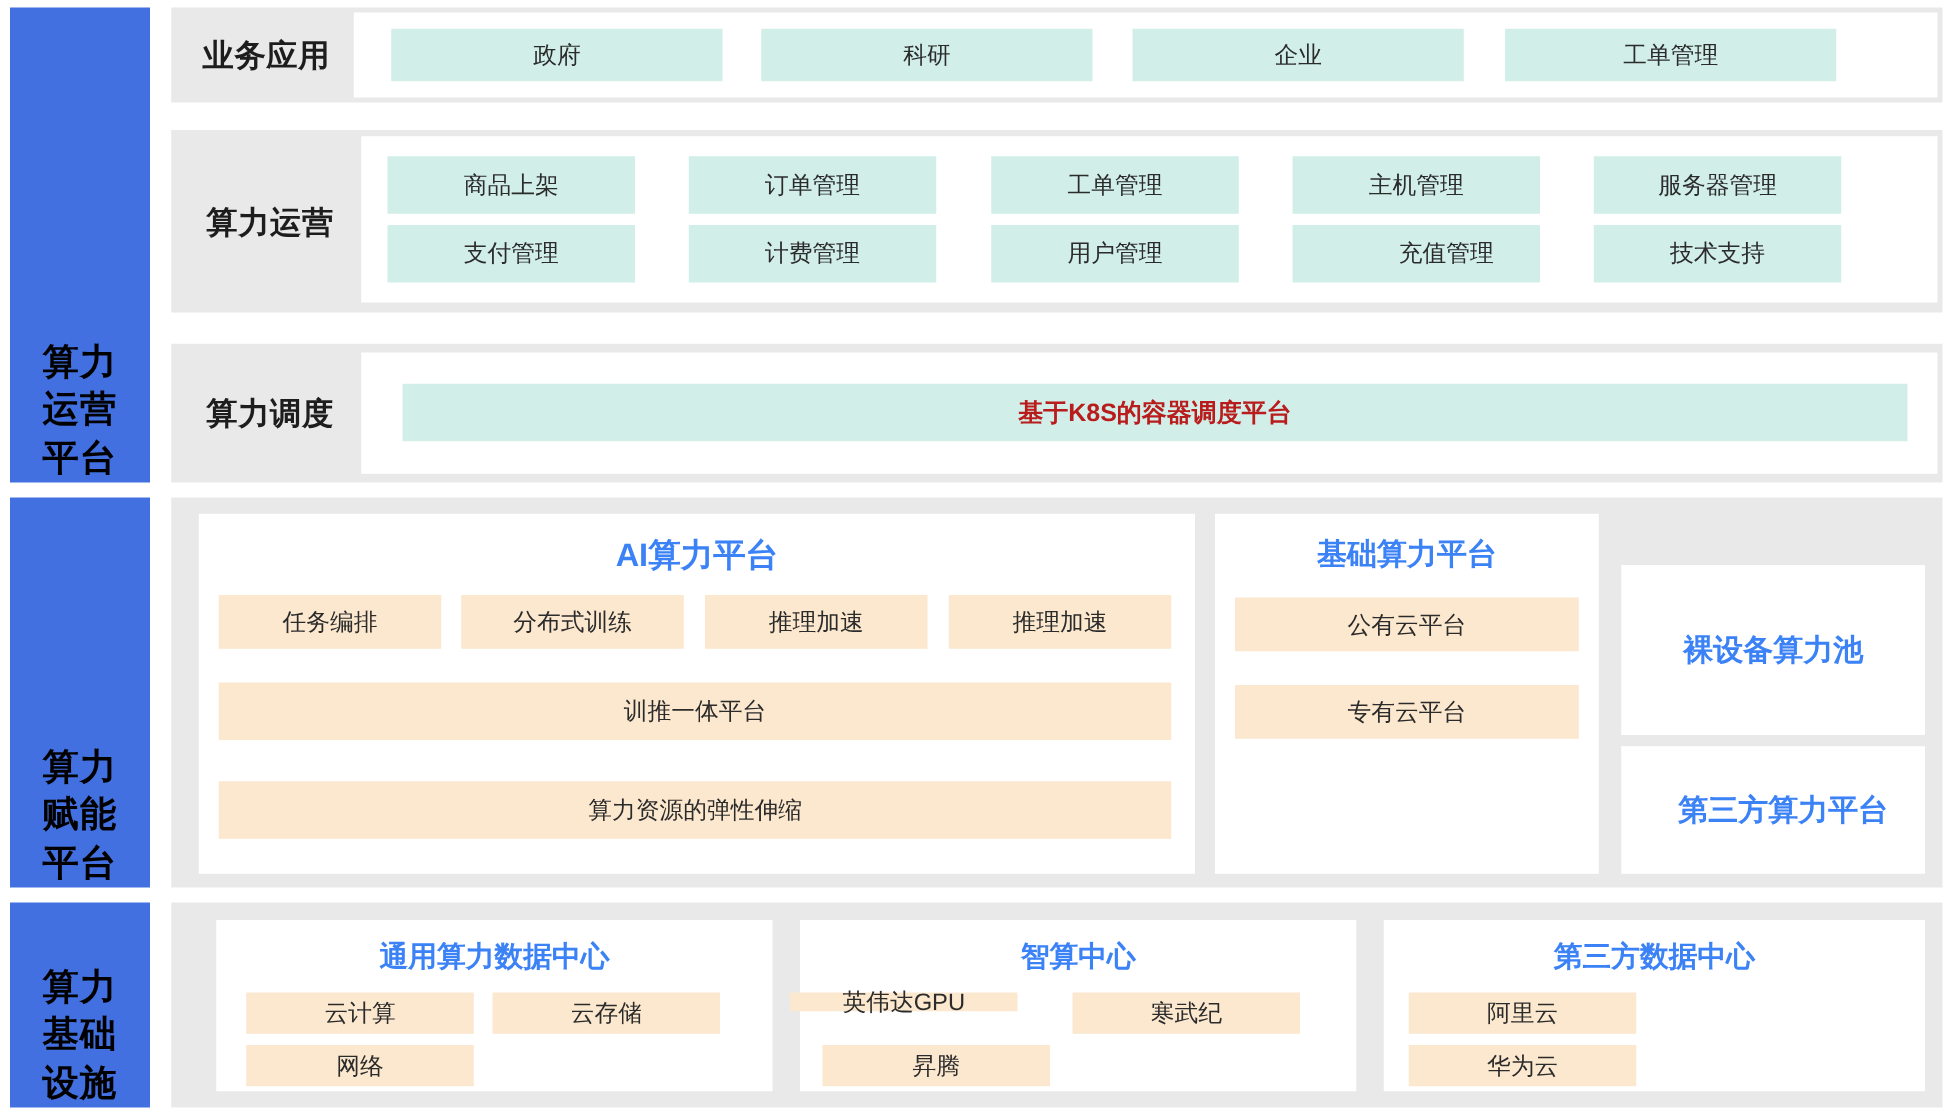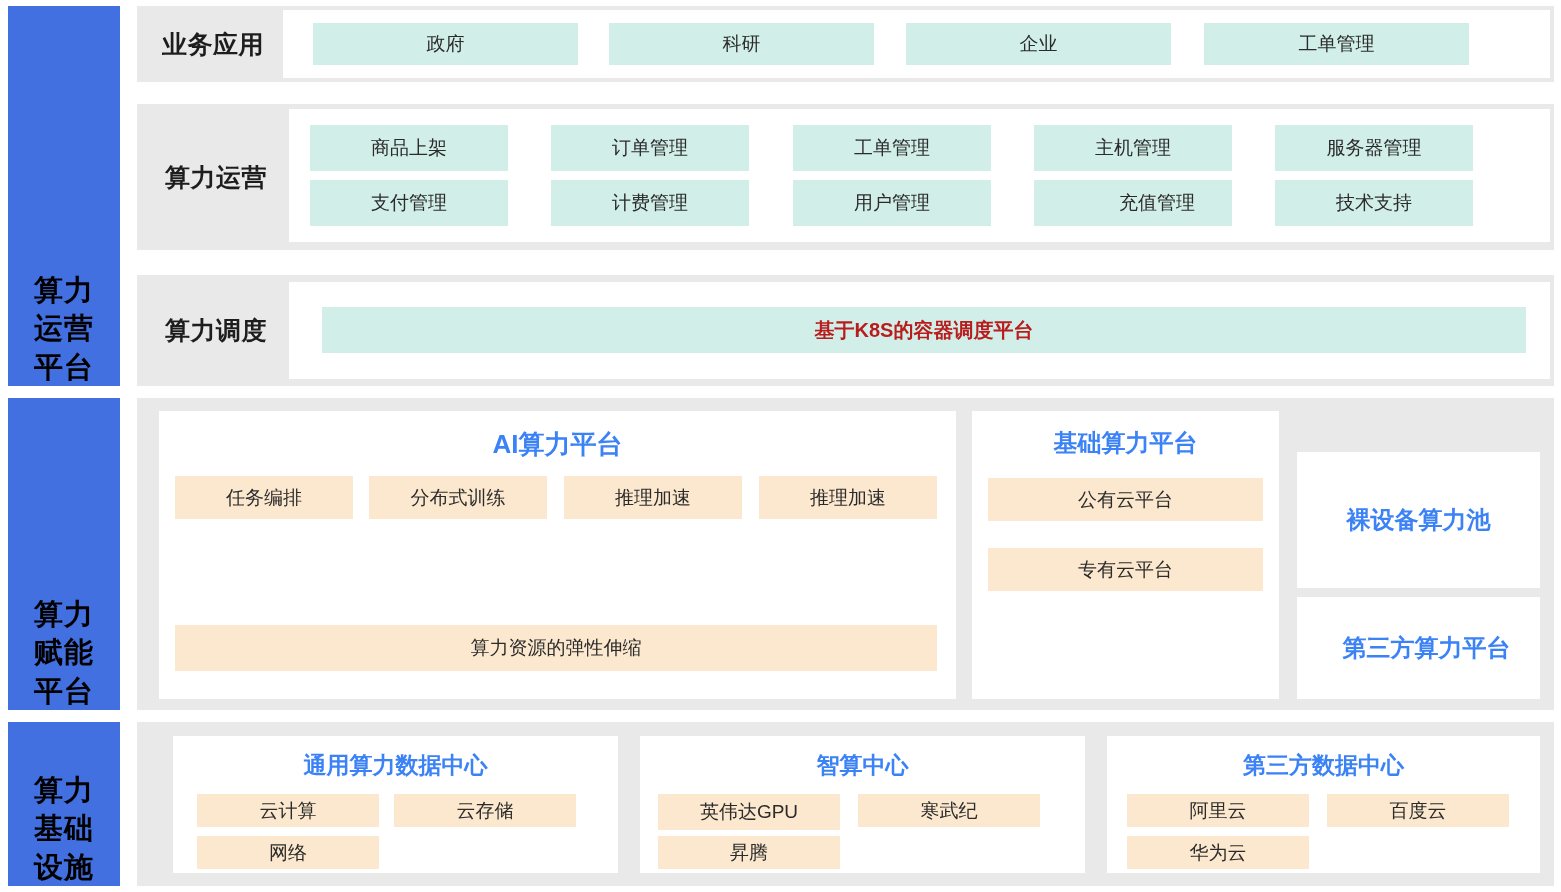--- a/index.html
+++ b/index.html
@@ -122,20 +122,21 @@
   <div class="band" style="left:137px; top:398px; width:1417px; height:312px;"></div>
 
   <div class="panel" style="left:159px; top:411px; width:797px; height:288px;"></div>
   <div class="boxtitle lg" style="left:159px; top:420px; width:797px; height:48px;">AI算力平台</div>
 
   <div class="chip orange" style="left:175px; top:476px; width:178px; height:43px;">任务编排</div>
   <div class="chip orange" style="left:369px; top:476px; width:178px; height:43px;">分布式训练</div>
   <div class="chip orange" style="left:564px; top:476px; width:178px; height:43px;">推理加速</div>
   <div class="chip orange" style="left:759px; top:476px; width:178px; height:43px;">推理加速</div>
 
+  <div class="chip orange" style="left:175px; top:546px; width:762px; height:46px;">训推一体平台</div>
   <div class="chip orange" style="left:175px; top:625px; width:762px; height:46px;">算力资源的弹性伸缩</div>
 
   <div class="panel" style="left:972px; top:411px; width:307px; height:288px;"></div>
   <div class="boxtitle" style="left:972px; top:420px; width:307px; height:46px;">基础算力平台</div>
   <div class="chip orange" style="left:988px; top:478px; width:275px; height:43px;">公有云平台</div>
   <div class="chip orange" style="left:988px; top:548px; width:275px; height:43px;">专有云平台</div>
 
   <div class="panel" style="left:1297px; top:452px; width:243px; height:136px;"></div>
   <div class="boxtitle" style="left:1297px; top:452px; width:243px; height:136px;">裸设备算力池</div>
 
@@ -145,23 +146,22 @@
   <div class="band" style="left:137px; top:722px; width:1417px; height:164px;"></div>
 
   <div class="panel" style="left:173px; top:736px; width:445px; height:137px;"></div>
   <div class="boxtitle sm" style="left:173px; top:744px; width:445px; height:42px;">通用算力数据中心</div>
   <div class="chip orange" style="left:197px; top:794px; width:182px; height:33px;">云计算</div>
   <div class="chip orange" style="left:394px; top:794px; width:182px; height:33px;">云存储</div>
   <div class="chip orange" style="left:197px; top:836px; width:182px; height:33px;">网络</div>
 
   <div class="panel" style="left:640px; top:736px; width:445px; height:137px;"></div>
   <div class="boxtitle sm" style="left:640px; top:744px; width:445px; height:42px;">智算中心</div>
-  <div class="chip orange" style="left:658px; top:794px; width:182px; height:36px;">英伟达GPU</div>
+  <div class="chip orange" style="left:632px; top:794px; width:182px; height:15px;">英伟达GPU</div>
   <div class="chip orange" style="left:858px; top:794px; width:182px; height:33px;">寒武纪</div>
   <div class="chip orange" style="left:658px; top:836px; width:182px; height:33px;">昇腾</div>
 
   <div class="panel" style="left:1107px; top:736px; width:433px; height:137px;"></div>
   <div class="boxtitle sm" style="left:1107px; top:744px; width:433px; height:42px;">第三方数据中心</div>
   <div class="chip orange" style="left:1127px; top:794px; width:182px; height:33px;">阿里云</div>
-  <div class="chip orange" style="left:1327px; top:794px; width:182px; height:33px;">百度云</div>
   <div class="chip orange" style="left:1127px; top:836px; width:182px; height:33px;">华为云</div>
 
 </div>
 
 </body></html>

